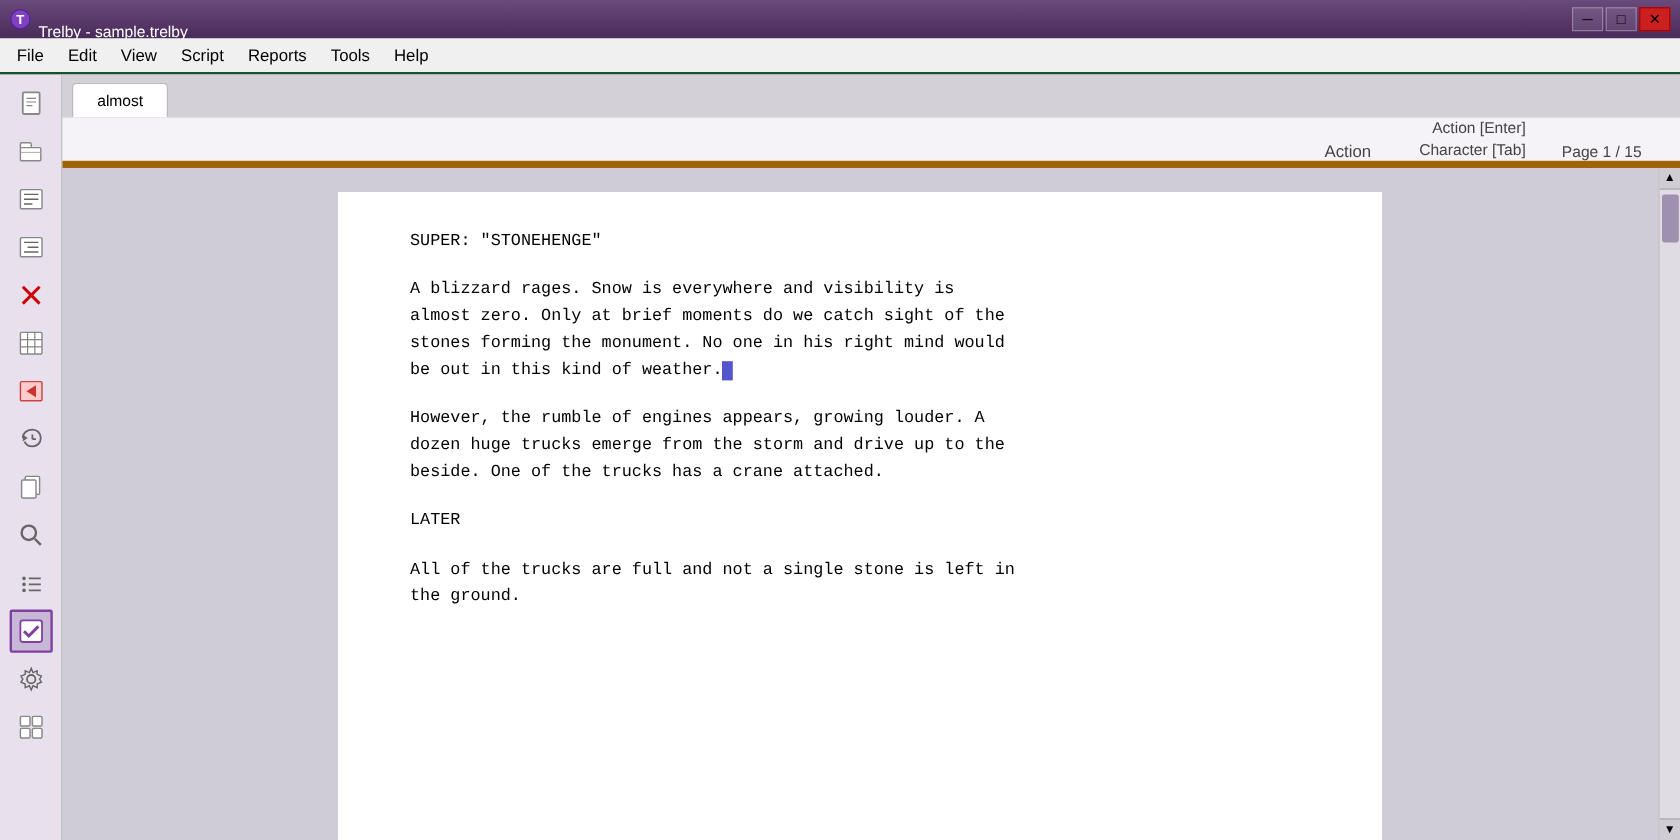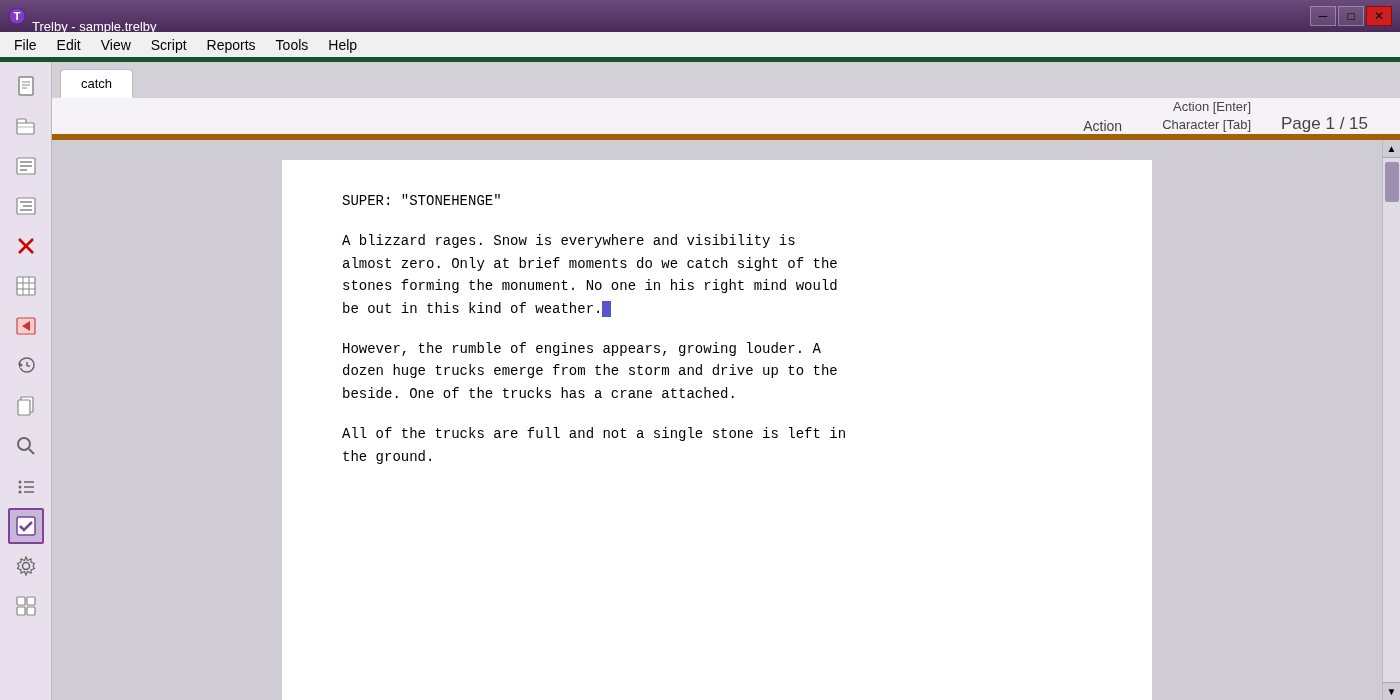--- a/index.html
+++ b/index.html
@@ -54,21 +54,21 @@
       border-color: #aa0000;
     }
 
     
     #menubar {
       background: #f0f0f0;
       height: 30px;
       display: flex;
       align-items: center;
       padding: 0 4px;
-      border-bottom: 5px solid #14532d;
+      border-bottom: 2px solid #14532d;
     }
     .menu-item {
       padding: 4px 10px;
       font-size: 14px;
       cursor: pointer;
       color: #000;
     }
 
     
     #main {
@@ -157,21 +157,21 @@
     }
     #action-type-full {
       font-size: 13px;
       color: #444;
       white-space: pre;
       text-align: right;
       line-height: 1.4;
       padding-right: 30px;
     }
     #page-indicator {
-      font-size: 17px;
+      font-size: 13px;
       color: #444;
       padding-right: 16px;
     }
 
     
     #script-wrapper {
       flex: 1;
       display: flex;
       overflow: hidden;
       background: #d0ccd6;
@@ -394,21 +394,21 @@
         <rect x="12" y="2" width="8" height="8" rx="1" fill="white" stroke="#888" stroke-width="1.2"></rect>
         <rect x="2" y="12" width="8" height="8" rx="1" fill="white" stroke="#888" stroke-width="1.2"></rect>
         <rect x="12" y="12" width="8" height="8" rx="1" fill="white" stroke="#888" stroke-width="1.2"></rect>
       </svg>
     </div>
   </div>
 
   <div id="doc-area">
 
     <div id="tabbar">
-      <div class="tab active">catch</div>
+      <div class="tab active">almost</div>
     </div>
 
     <div id="header-bar">
       <div class="spacer"></div>
       <div id="action-type">Action</div>
       <div id="action-type-full">Action [Enter]
 Character [Tab]</div>
       <div id="page-indicator">Page 1 / 15</div>
     </div>
 
@@ -428,20 +428,23 @@
             <div class="script-line">be out in this kind of weather.<span class="cursor-highlight"> </span></div>
           </div>
 
           <div class="script-block">
             <div class="script-line">However, the rumble of engines appears, growing louder. A</div>
             <div class="script-line">dozen huge trucks emerge from the storm and drive up to the</div>
             <div class="script-line">beside. One of the trucks has a crane attached.</div>
           </div>
 
 
+          <div class="script-block">
+            <div class="script-line">LATER</div>
+          </div>
 
           <div class="script-block">
             <div class="script-line">All of the trucks are full and not a single stone is left in</div>
             <div class="script-line">the ground.</div>
           </div>
 
         </div>
       </div>
 
       <div id="scrollbar-track">

